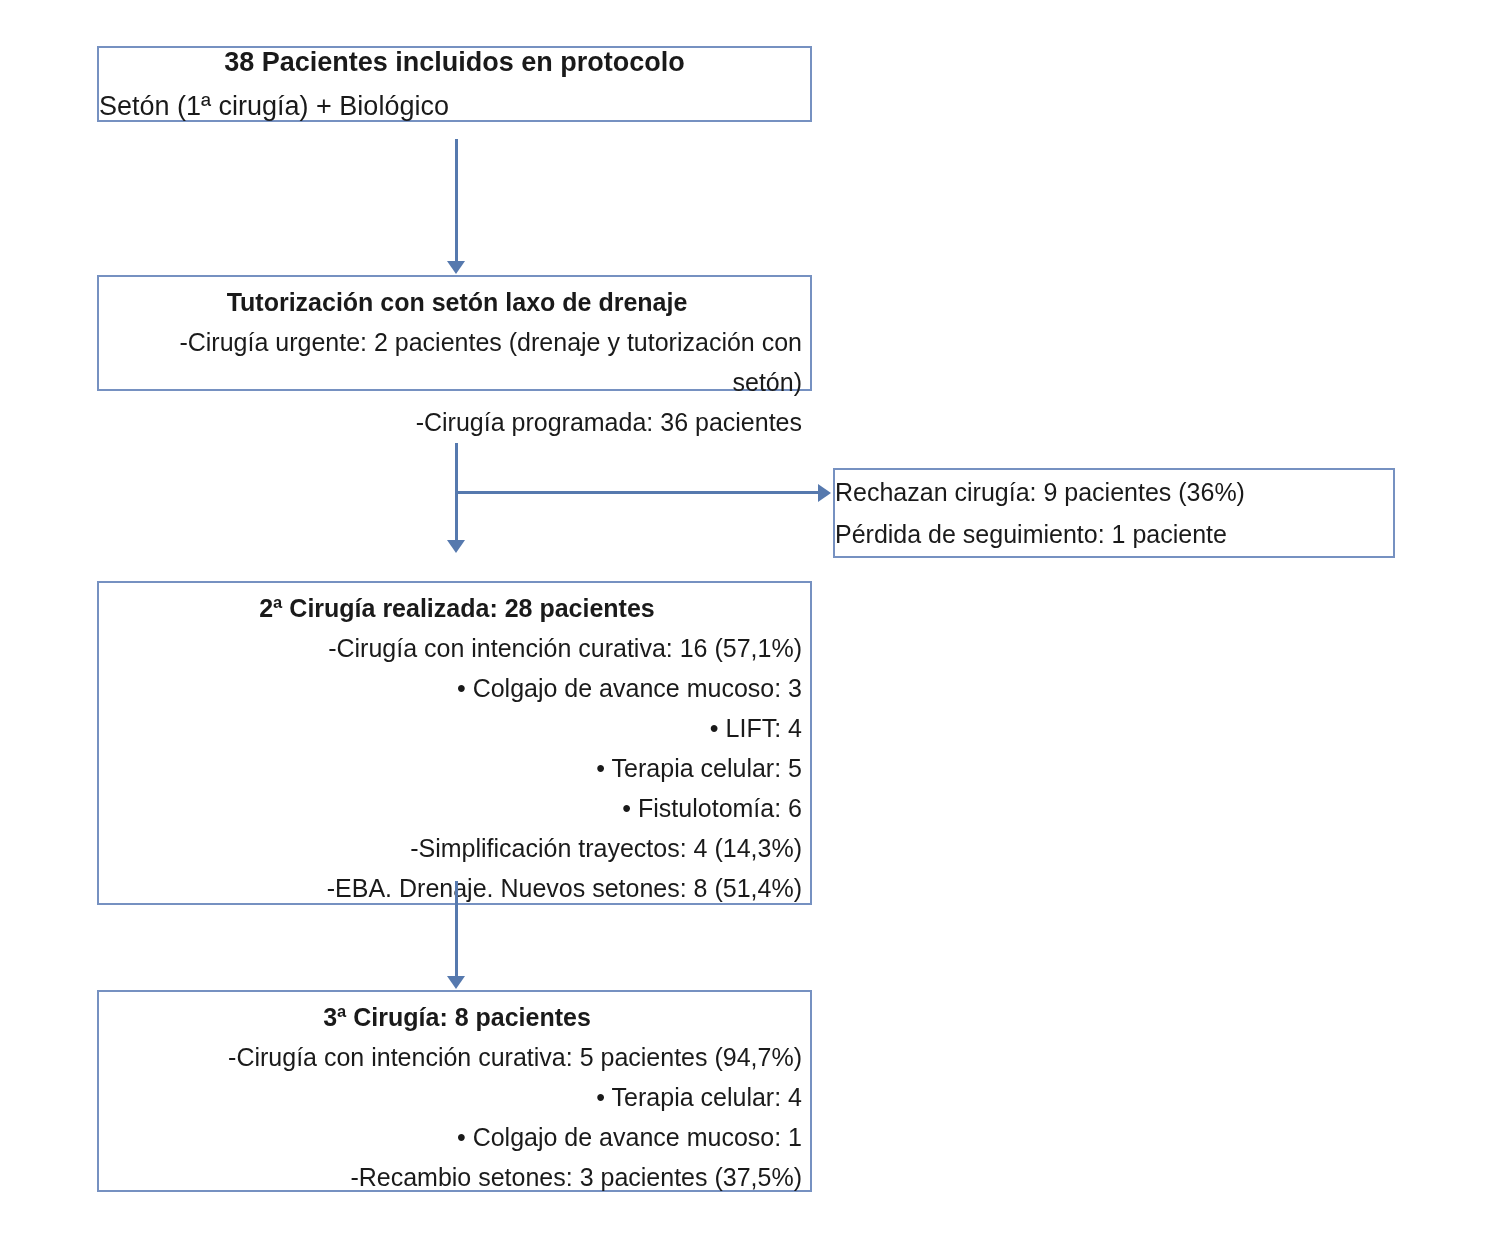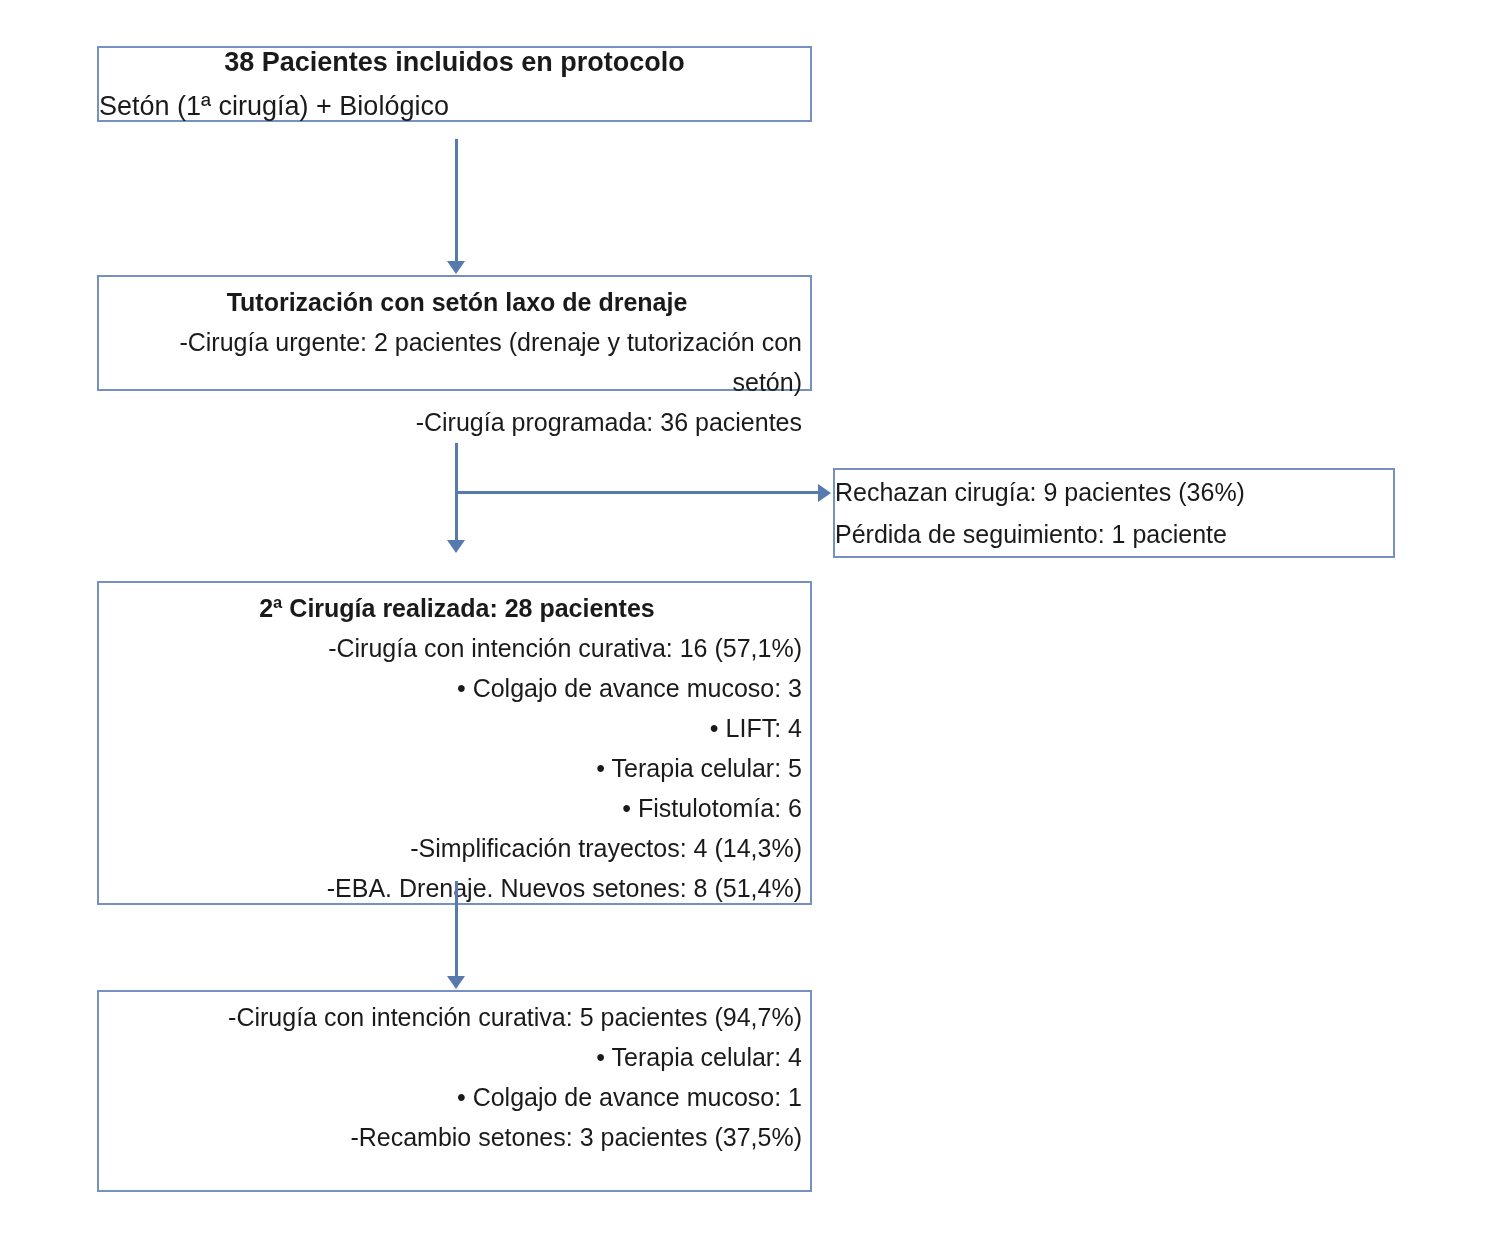--- a/index.html
+++ b/index.html
@@ -113,20 +113,21 @@
     </div>
   </div>
 
   <div>
     <div class="vline" style="left:455px; top:881px; height:95px;"></div>
     <div class="head-down" style="left:447px; top:976px;"></div>
   </div>
 
   <div class="fbox" id="box-tercera">
     <div class="rows">
+      <div class="title">3ª Cirugía: 8 pacientes</div>
       <div class="row">
         <span class="txt">-Cirugía con intención curativa: 5 pacientes (94,7%)</span>
       </div>
       <div class="row bullet">
         <span class="marker">•</span>
         <span class="txt">Terapia celular: 4</span>
       </div>
       <div class="row bullet">
         <span class="marker">•</span>
         <span class="txt">Colgajo de avance mucoso: 1</span>

